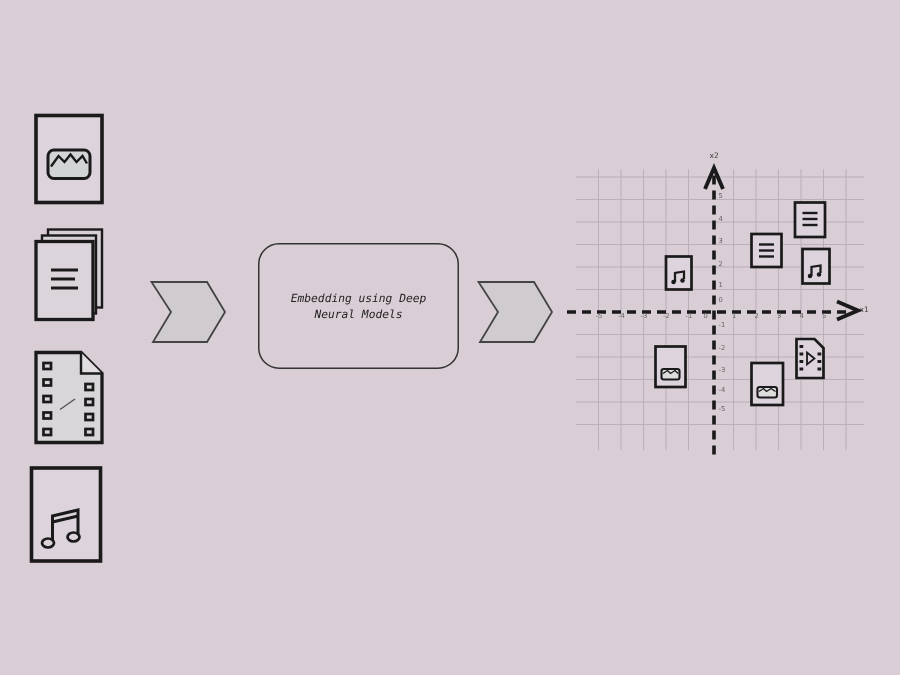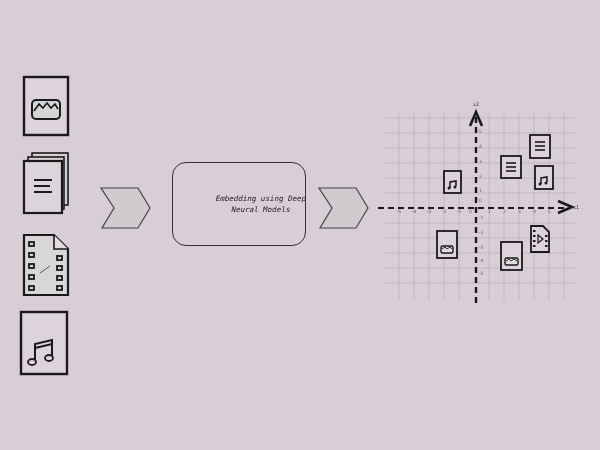--- a/index.html
+++ b/index.html
@@ -7,21 +7,21 @@
       width: 600px; height: 450px; overflow: hidden;
       background: #d9cdd6;
       position: relative;
       font-family: "DejaVu Sans", sans-serif;
     }
     .abs { position: absolute; }
     svg { display: block; overflow: visible; }
     .box-label {
       position: absolute;
       left: 172px; top: 162px; width: 134px; height: 84px;
-      display: flex; align-items: center; justify-content: flex-end;
+      display: flex; align-items: center; justify-content: center;
       text-align: center;
       font-family: "DejaVu Sans Mono", monospace;
       font-size: 7.5px; line-height: 11px; color: #222;
       font-style: italic;
     }
     .tick { position: absolute; font-size: 4.5px; color: #666; font-family: "DejaVu Sans", sans-serif; }
     .axis-name { position: absolute; font-size: 5px; color: #444; font-family: "DejaVu Sans", sans-serif; }
   </style>
 </head>
 <body>

